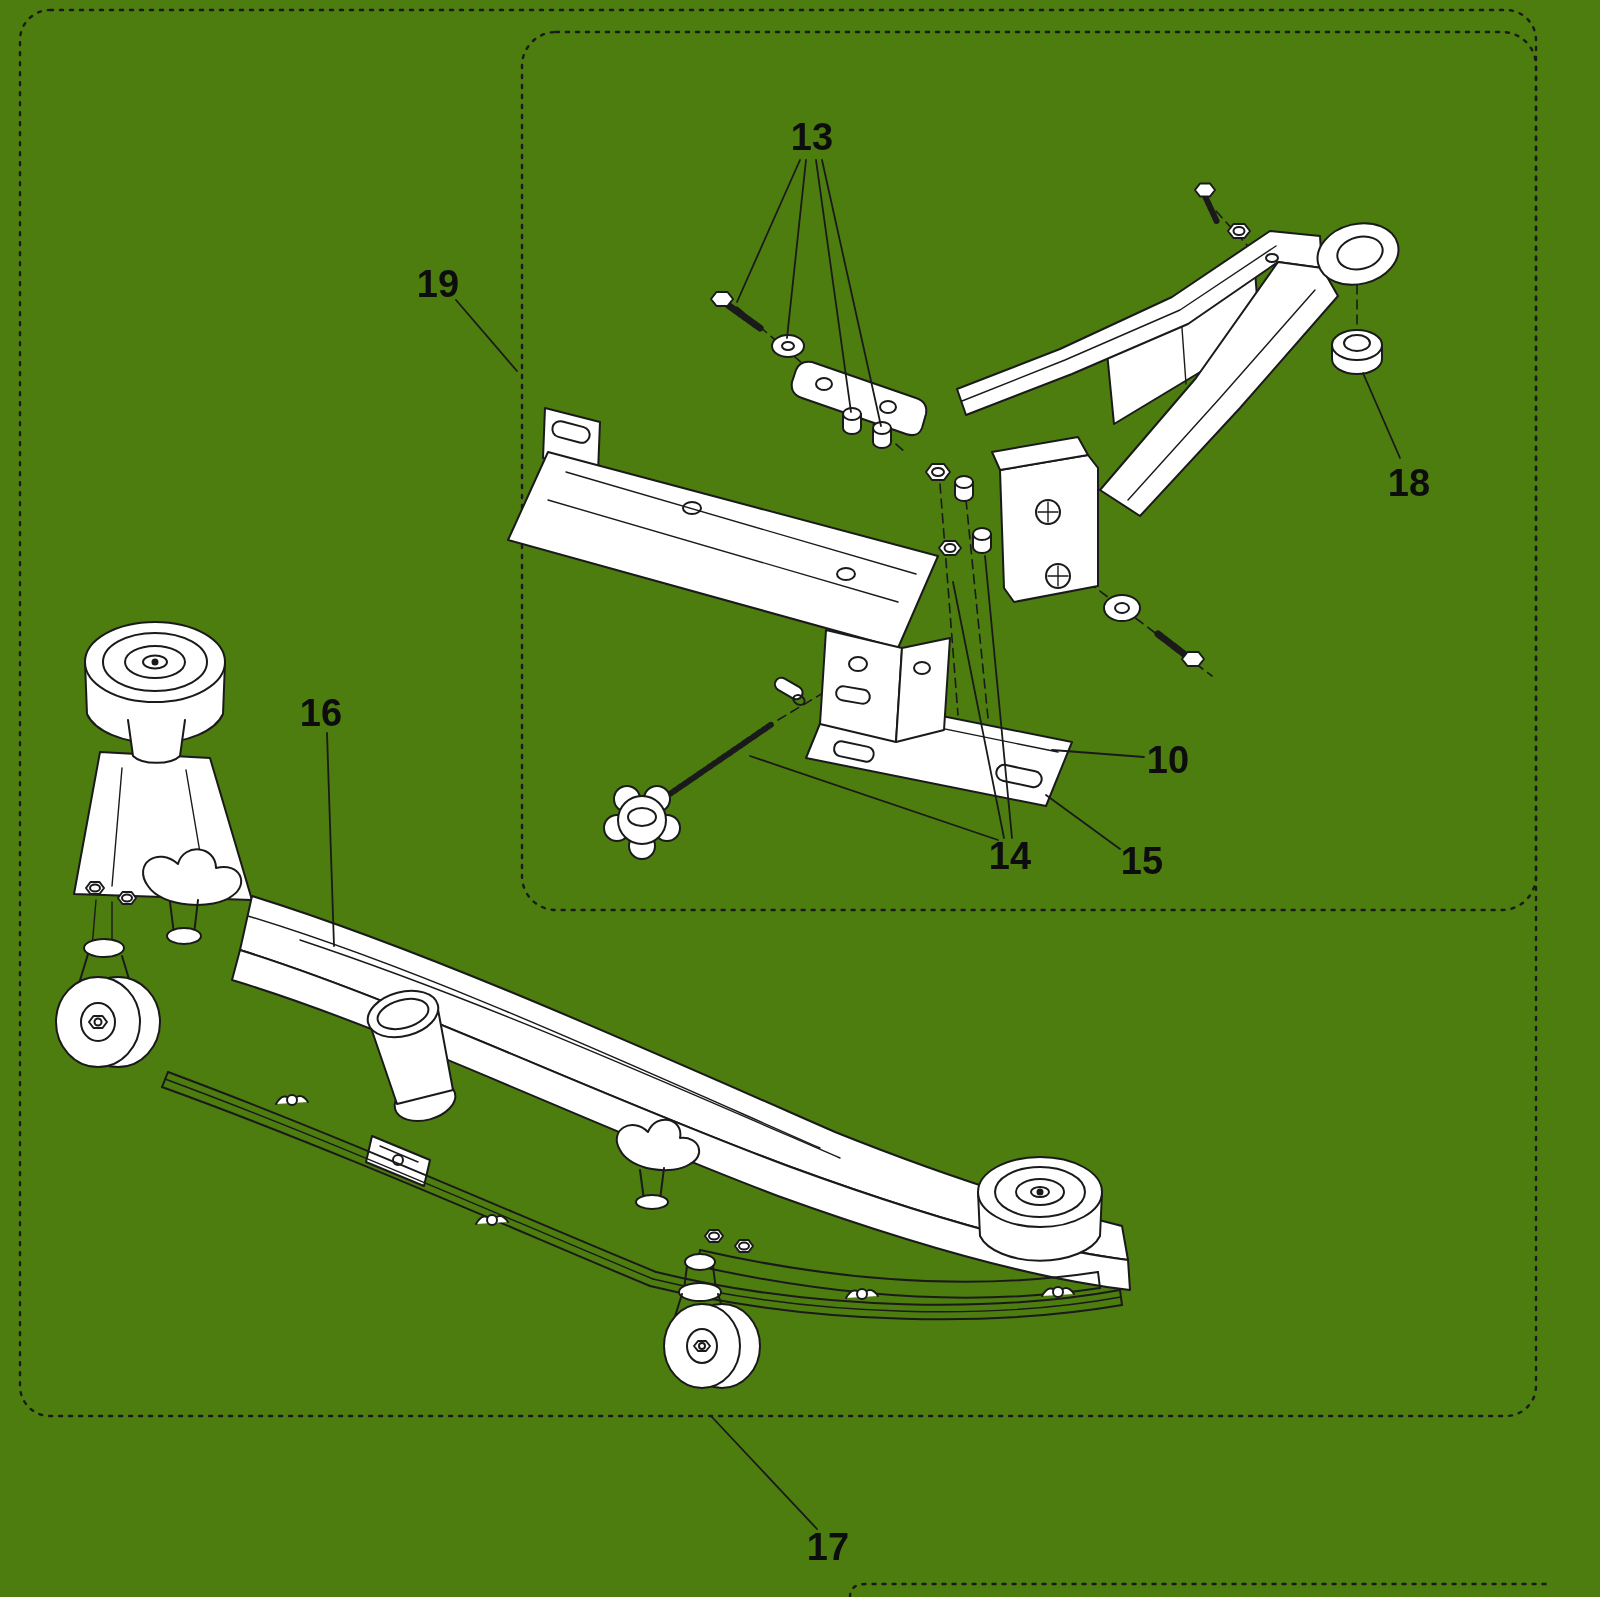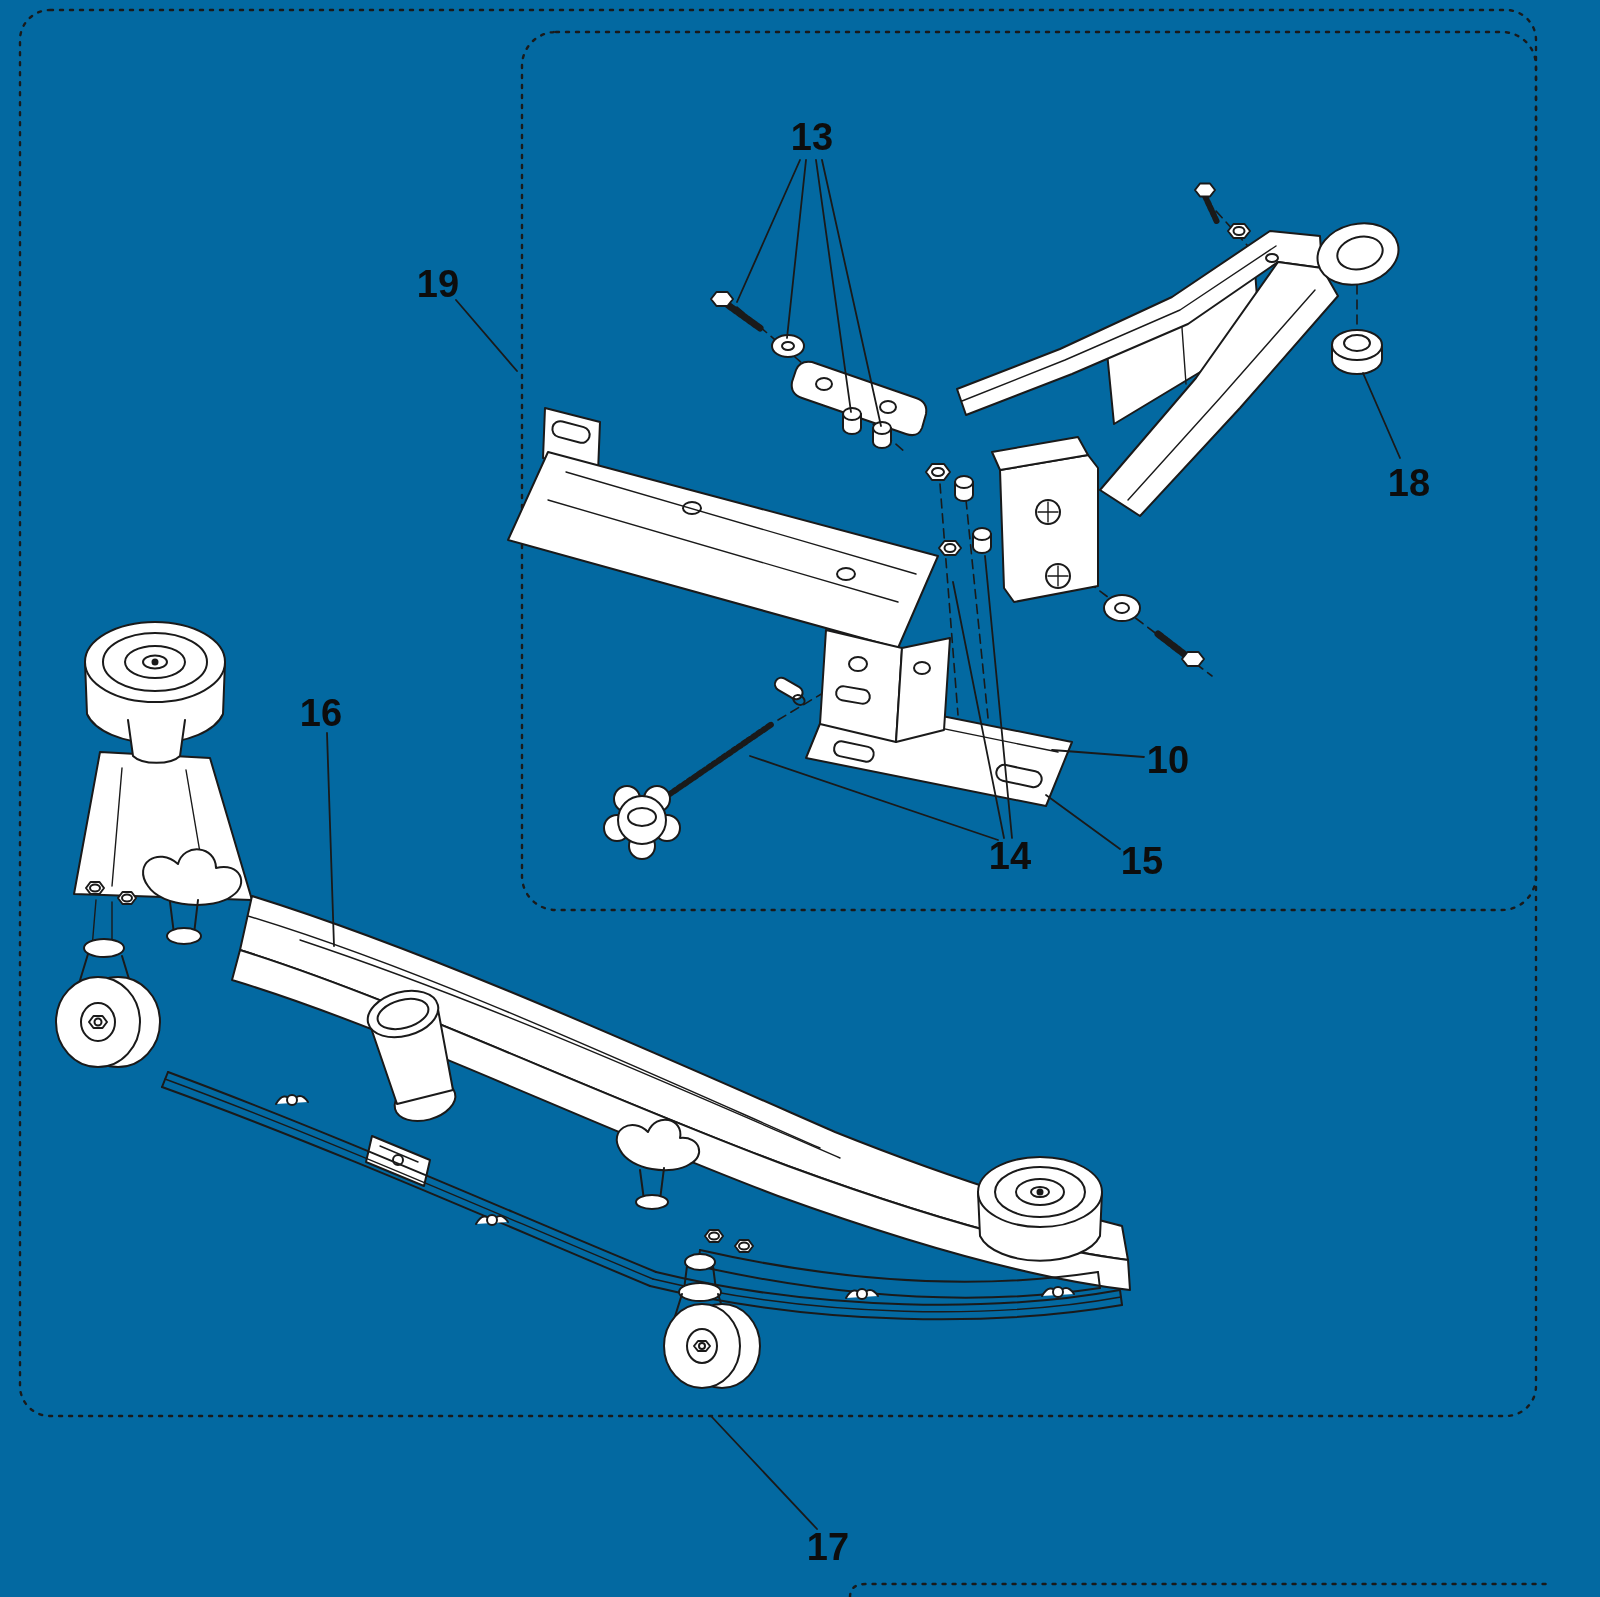--- a/index.html
+++ b/index.html
@@ -1,16 +1,16 @@
 <!DOCTYPE html>
 <html><head>
 <meta charset="utf-8">
 <style>
   html,body{margin:0;padding:0;background:#ffffff;}
-  .stage{position:relative;width:1600px;height:1597px;background:#0369a1;overflow:hidden;}
+  .stage{position:relative;width:1600px;height:1597px;background:#4d7c0f;overflow:hidden;}
   .diagram-svg{display:block;stroke:#1a1a1a;fill:none;stroke-width:2;
                stroke-linecap:round;stroke-linejoin:round;
                font-family:"Liberation Sans",sans-serif;}
   text.lbl{fill:#0d0d0d;stroke:none;font-weight:700;font-size:38px;}
   .dash-border{stroke-dasharray:3 7;stroke-width:2.4;}
   .centerline{stroke-dasharray:9 6;stroke-width:1.6;}
   .leader{stroke-width:1.8;}
   .thread{stroke-dasharray:3.5 2.5;}
   .thin{stroke-width:1.4;}
 </style>

